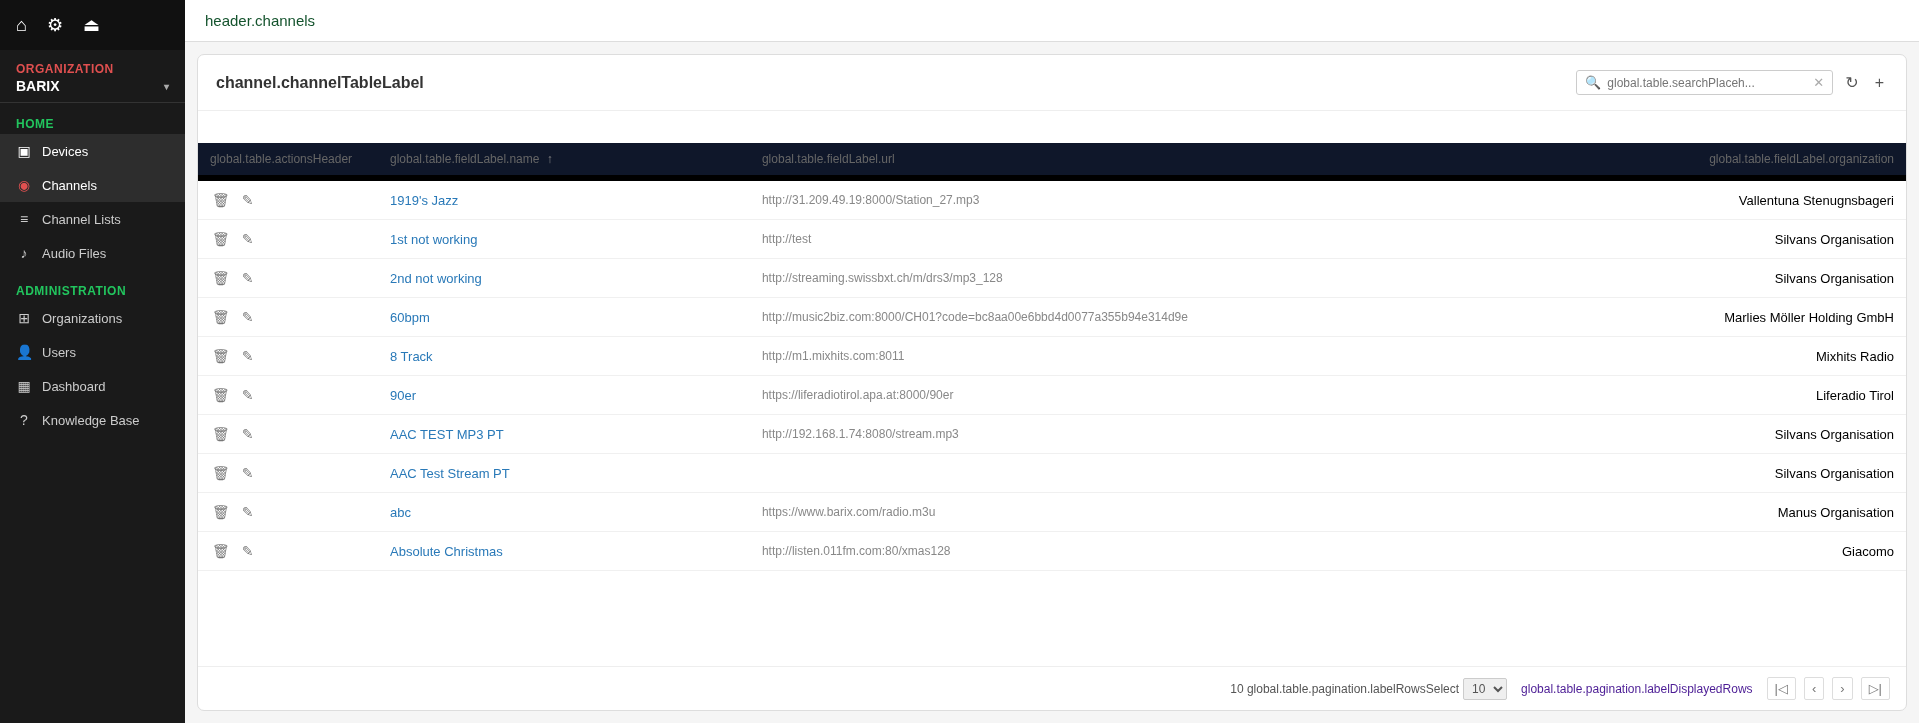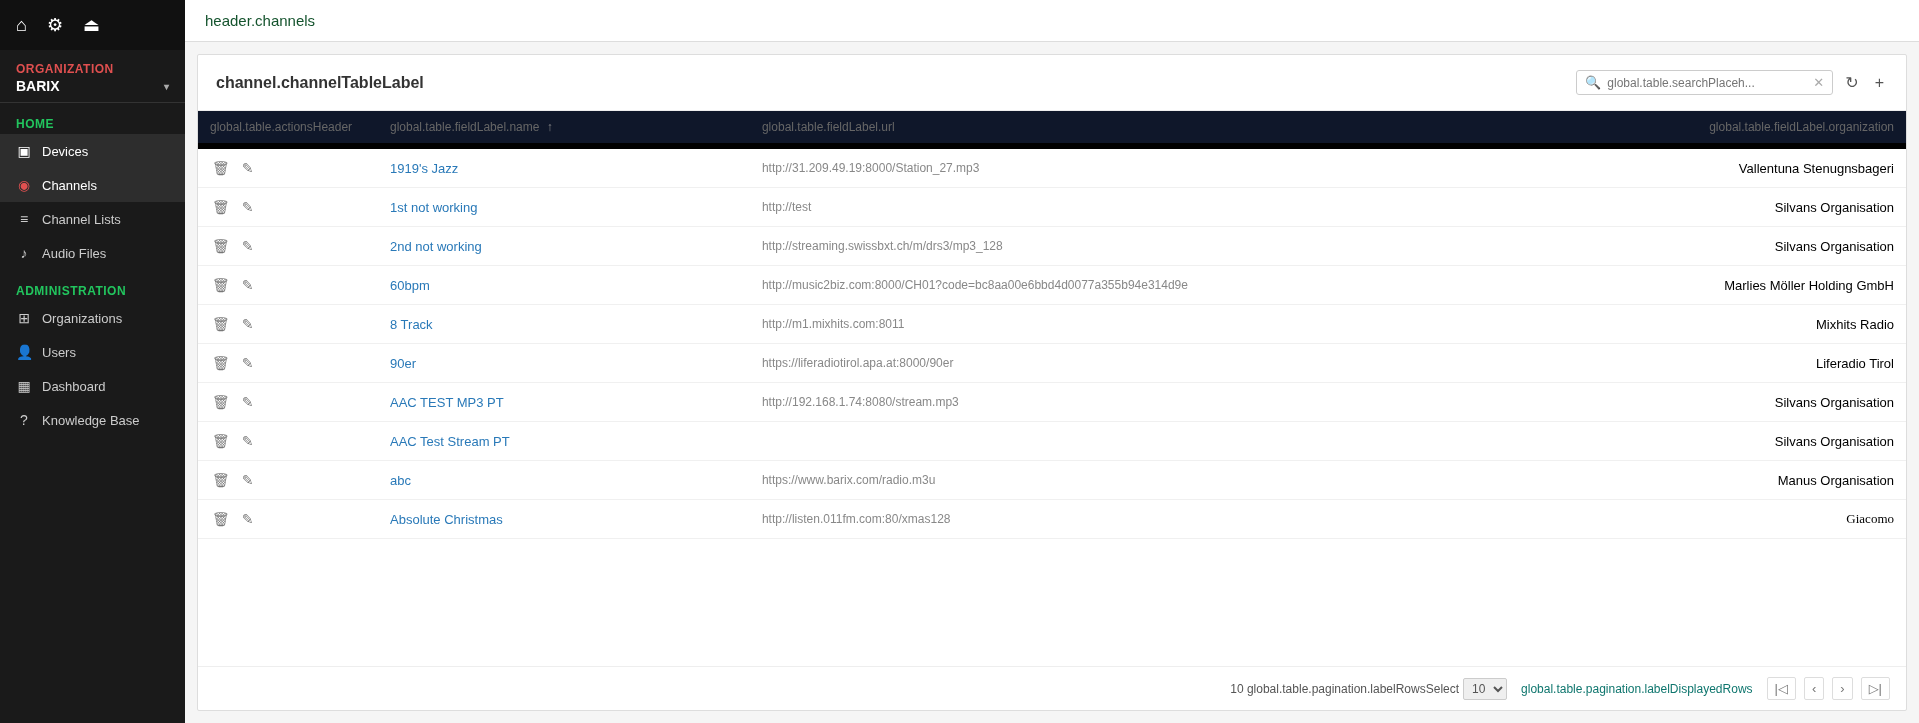--- a/index.html
+++ b/index.html
@@ -92,25 +92,26 @@
       display: flex;
       flex-direction: column;
       background: #f5f5f5;
     }
 
     
     .card {
       background: #fff;
       margin: 12px;
       border: 1px solid #ddd;
-      border-radius: 2px;
+      border-radius: 7px;
       flex: 1;
       display: flex;
       flex-direction: column;
       overflow: hidden;
+      gap: 32px;
     }
     .card-header {
       display: flex;
       align-items: center;
       justify-content: space-between;
       padding: 14px 18px;
       border-bottom: 1px solid #eee;
     }
     .card-title {
       font-size: 16px;
@@ -204,21 +205,21 @@
       align-items: center;
       gap: 4px;
     }
     .rows-select select {
       border: 1px solid #ccc;
       border-radius: 2px;
       padding: 2px 4px;
       font-size: 12px;
       color: #555;
     }
-    .page-info { color: #0f766e; margin: 0 6px; }
+    .page-info { color: #4c1d95; margin: 0 6px; }
     .page-nav-btn {
       background: none;
       border: 1px solid #ddd;
       border-radius: 2px;
       cursor: pointer;
       color: #777;
       padding: 3px 7px;
       font-size: 13px;
     }
     .page-nav-btn:disabled { color: #ccc; cursor: default; }
@@ -414,21 +415,21 @@
   </tr>
               <tr>
     <td>
       <div class="td-actions">
         <button class="row-icon-btn" title="Delete">🗑</button>
         <button class="row-icon-btn" title="Edit">✎</button>
       </div>
     </td>
     <td class="td-name">Absolute Christmas</td>
     <td class="td-url">http://listen.011fm.com:80/xmas128</td>
-    <td class="td-org" style="text-align:right;font-family:Liberation Serif, serif;">Giacomo</td>
+    <td class="td-org" style="text-align:right;">Giacomo</td>
   </tr>
             </tbody>
         </table>
       </div>
       <div class="pagination">
         <div class="rows-select">
           <span id="rows-label">10 global.table.pagination.labelRowsSelect</span>
           <select id="rows-select"><option value="5">5</option><option value="10" selected="">10</option><option value="25">25</option><option value="50">50</option></select>
         </div>
         <span class="page-info" id="page-info">global.table.pagination.labelDisplayedRows</span>

